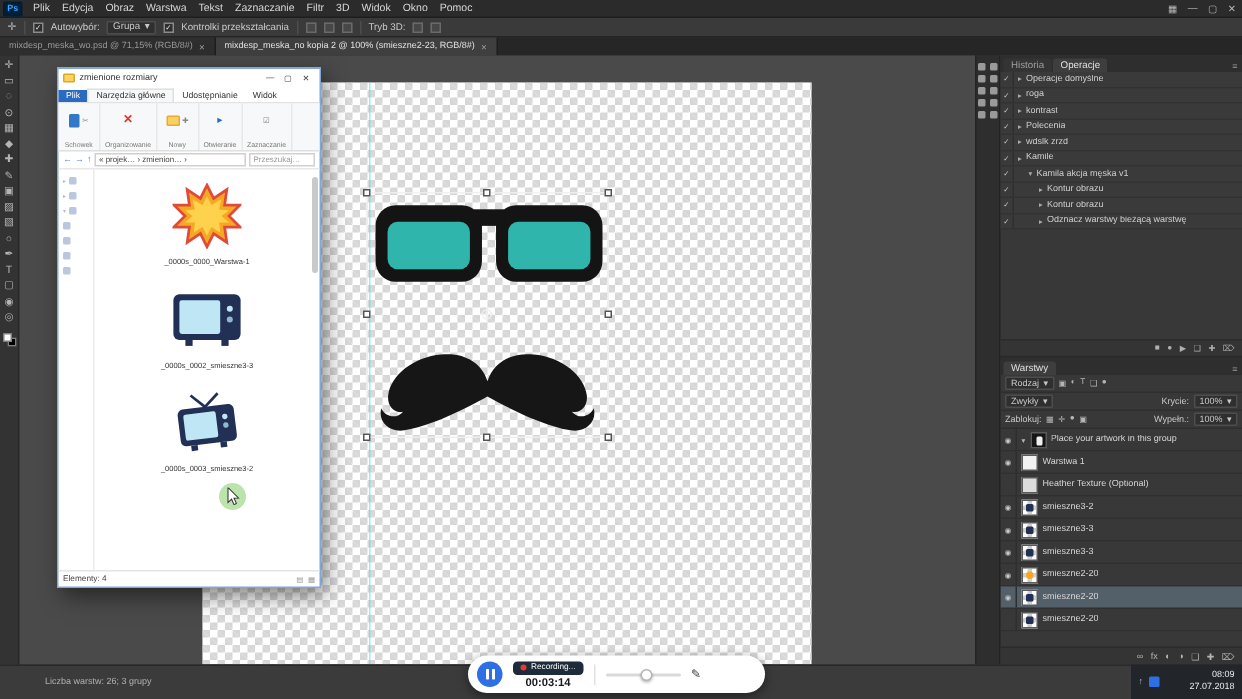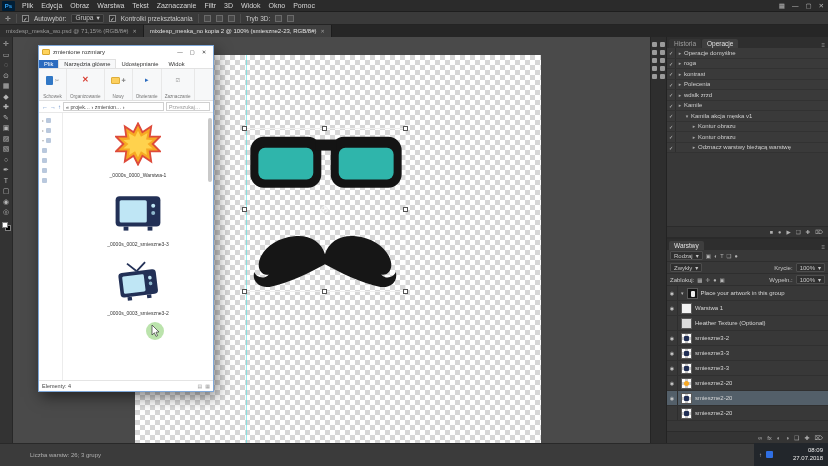--- a/index.html
+++ b/index.html
@@ -611,14 +611,32 @@
       </span>
     </div>
   </div>
 
   <div class="cursorhl">
     <svg width="9" height="12" viewBox="0 0 9 12">
       <path d="M1,0 L1,10 L3.4,7.8 L5,11.4 L6.6,10.6 L5,7.2 L8,7 Z" fill="#fff" stroke="#333" stroke-width="0.7"></path>
     </svg>
   </div>
 
+  <div class="recorder">
+    <span class="rec-pause">
+        <i></i>
+        <i></i>
+      </span>
+    <span class="rec-mid">
+      <span class="rec-pill">
+        <span class="rec-dot"></span>
+        <span>Recording...</span>
+      </span>
+      <span class="rec-time">00:03:14</span>
+    </span>
+    <span class="rec-sep"></span>
+    <span class="rec-slider">
+        <span class="rec-knob"></span>
+      </span>
+    <span class="rec-pen">✎</span>
+  </div>
 
 </div>
 
 </body></html>

